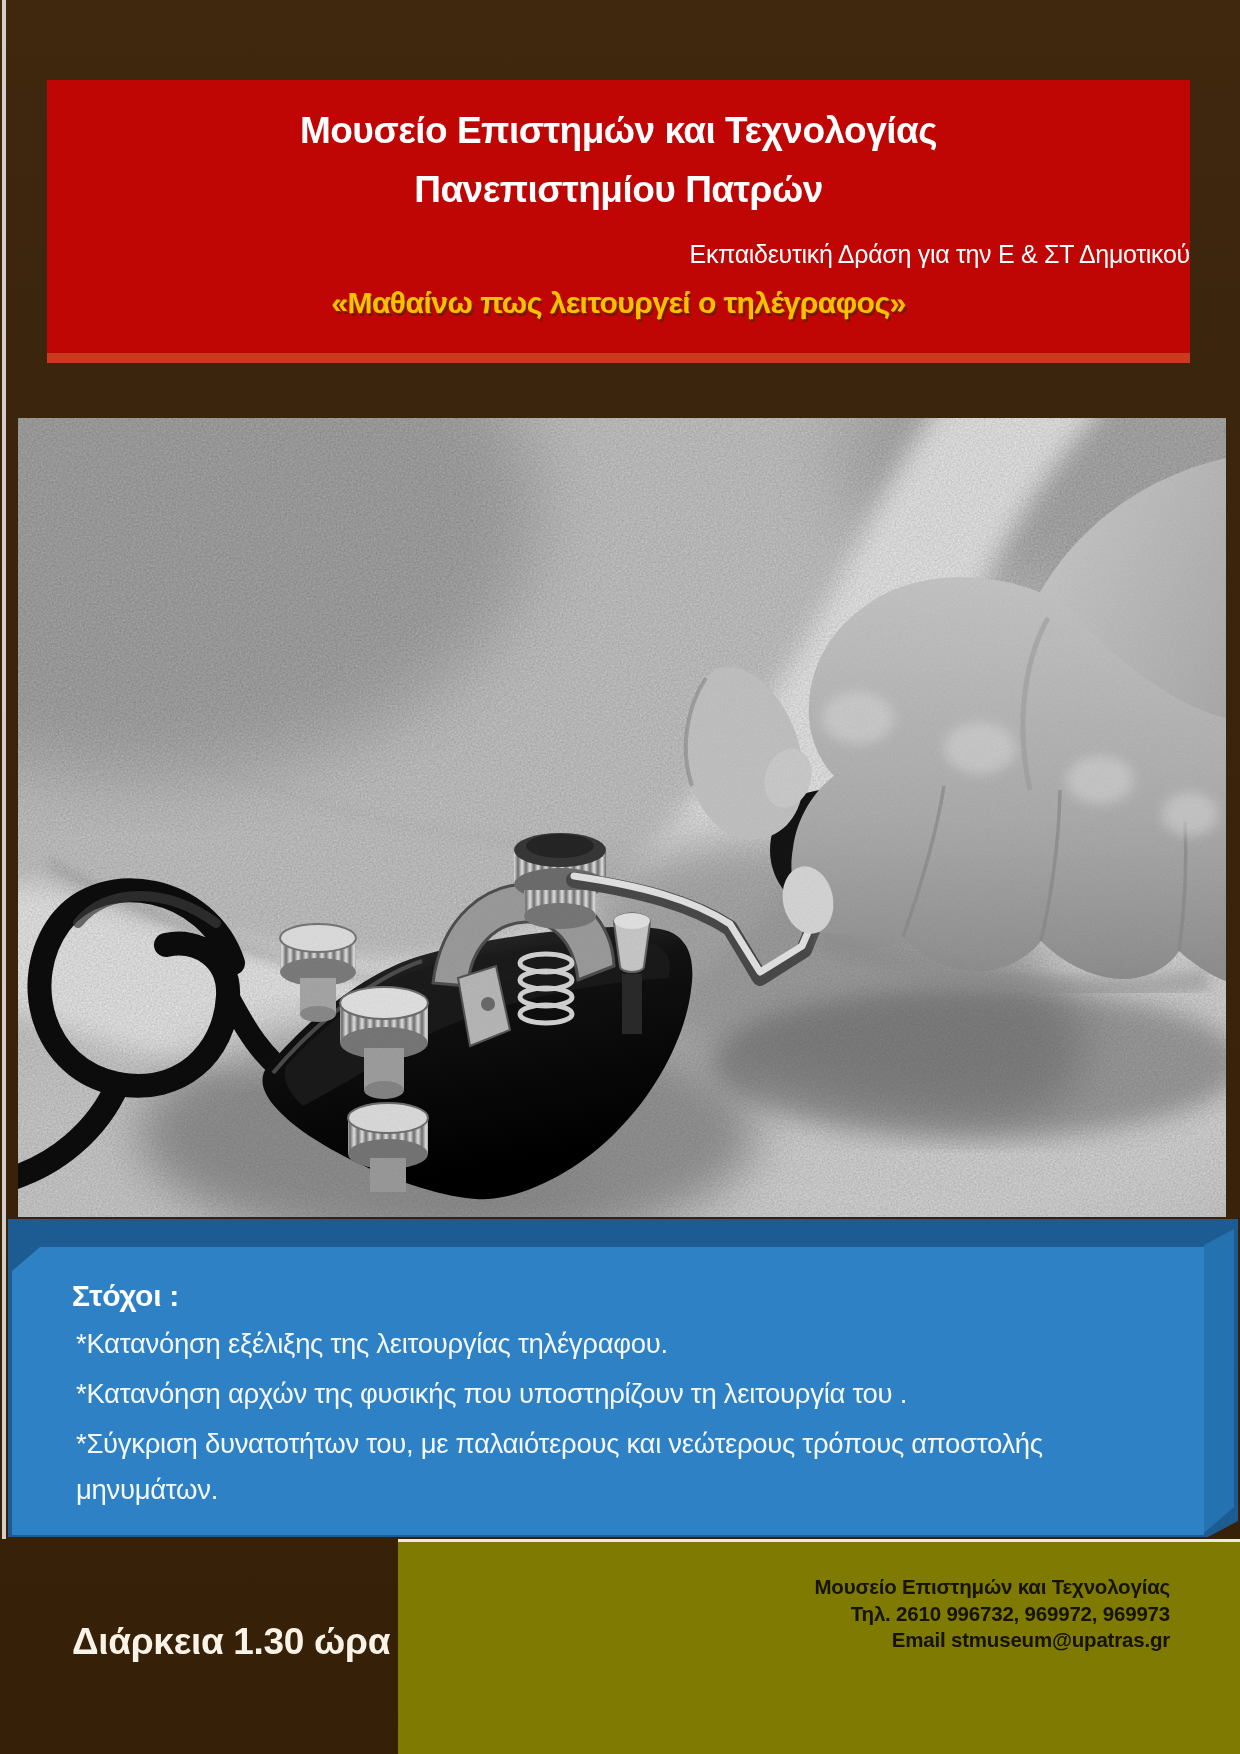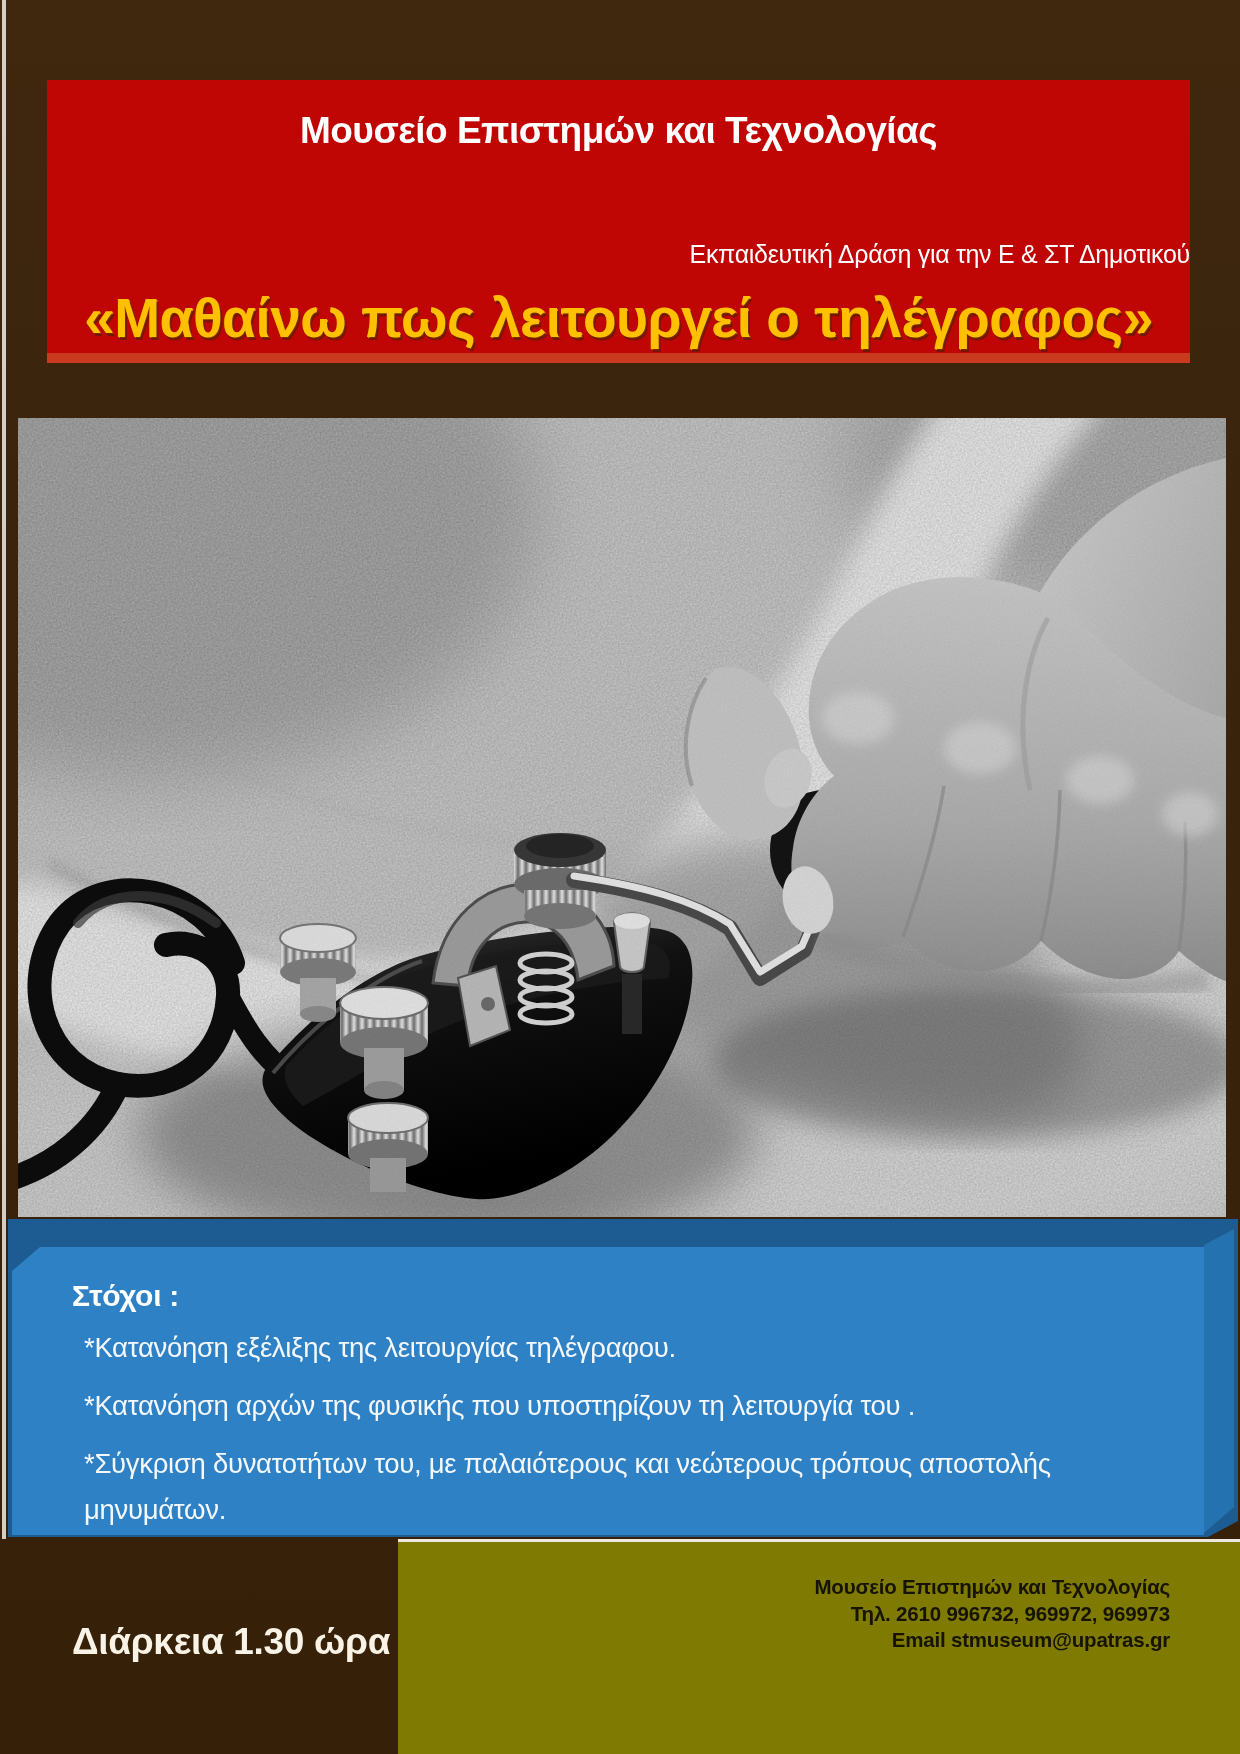--- a/index.html
+++ b/index.html
@@ -17,21 +17,21 @@
     position:absolute;left:47px;top:80px;width:1143px;height:273px;
     background:#c00505;border-bottom:10px solid #c93a1e;
   }
   .banner .t1{position:absolute;top:30px;left:0;width:100%;text-align:center;
     color:#ffffff;font-size:37px;font-weight:bold;letter-spacing:-.5px;}
   .banner .t2{position:absolute;top:89px;left:0;width:100%;text-align:center;
     color:#ffffff;font-size:37px;font-weight:bold;letter-spacing:-.5px;}
   .banner .sub{position:absolute;top:160px;left:0;width:100%;text-align:right;
     color:#ffffff;font-size:25px;font-weight:400;letter-spacing:-.3px;}
   .banner .headline{position:absolute;top:206px;left:0;width:100%;text-align:center;
-    color:#ffc000;font-size:55px;font-weight:bold;letter-spacing:-.5px;
+    color:#ffc000;font-size:30px;font-weight:bold;letter-spacing:-.5px;
     text-shadow:2px 3px 0 rgba(105,25,0,.85), 1px 1px 0 #e08a00;}
 
   
   .photo{
     position:absolute;left:18px;top:418px;width:1208px;height:799px;
     background:#c2c2c2;box-shadow:inset 0 0 50px rgba(0,0,0,.28);
   }
   .photo svg{display:block;width:100%;height:100%;}
 
   
@@ -47,21 +47,21 @@
   .goals3d .face{
     position:absolute;left:4px;top:28px;right:34px;bottom:2px;background:#2e81c4;
     clip-path:polygon(0 24px,28px 0,100% 0,100% 100%,0 100%);
     color:#f2f6fa;
     padding:32px 132px 0 60px;box-sizing:border-box;
   }
   .goals3d .face h2{
     margin:0 0 8px 0;font-size:30px;font-weight:bold;letter-spacing:-.3px;color:#ffffff;
   }
   .goals3d .face p{
-    margin:12px;font-size:27.5px;font-weight:400;line-height:46px;letter-spacing:-.3px;color:#f4f8fc;
+    margin:4px;font-size:27.5px;font-weight:400;line-height:46px;letter-spacing:-.3px;color:#f4f8fc;
   }
 
   
   .footer-olive{
     position:absolute;left:398px;right:0;top:1539px;height:215px;
     background:#7e7a02;border-top:3px solid #ebe9e0;box-sizing:border-box;
   }
   .contact{
     position:absolute;right:70px;top:32px;text-align:right;
     color:#171302;font-weight:bold;font-size:20.5px;line-height:26.5px;letter-spacing:-.2px;
@@ -73,20 +73,21 @@
 </style>
 </head>
 <body>
 
 <div class="page">
 
   <div class="edge-strip"></div>
 
   <div class="banner">
     <div class="t1">Μουσείο Επιστημών και Τεχνολογίας</div>
+    <div class="t2">Πανεπιστημίου Πατρών</div>
     <div class="sub">Εκπαιδευτική Δράση για την Ε &amp; ΣΤ Δημοτικού</div>
     <div class="headline">«Μαθαίνω πως λειτουργεί ο τηλέγραφος»</div>
   </div>
 
   <div class="photo">
     <svg viewBox="0 0 1208 799" preserveAspectRatio="none" role="img" aria-label="Ασπρόμαυρη φωτογραφία: παιδικό χέρι πιέζει τηλεγραφικό κλειδί (κλειδί Μορς) πάνω σε χαλί">
       <defs>
         <filter id="nd" x="0" y="0" width="100%" height="100%">
           <feTurbulence type="fractalNoise" baseFrequency="0.55" numOctaves="2" stitchTiles="stitch" result="n"></feTurbulence>
           <feColorMatrix in="n" type="matrix" values="0 0 0 0 0  0 0 0 0 0  0 0 0 0 0  0.8 0 0 0 0"></feColorMatrix>

